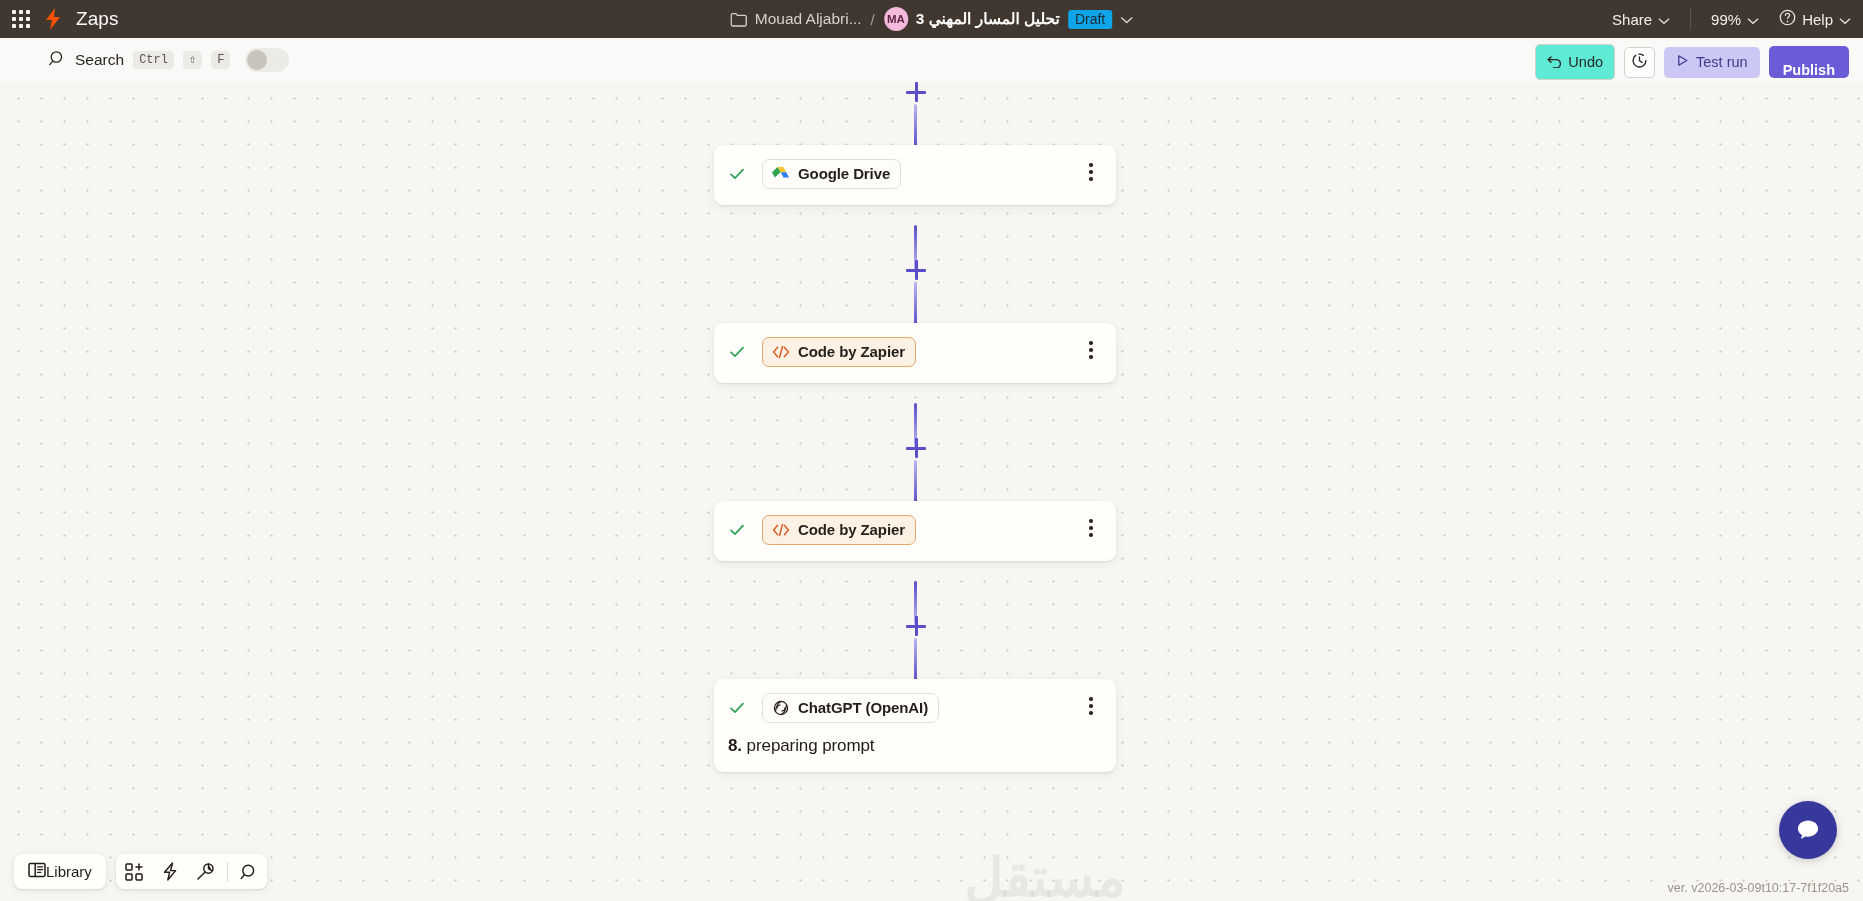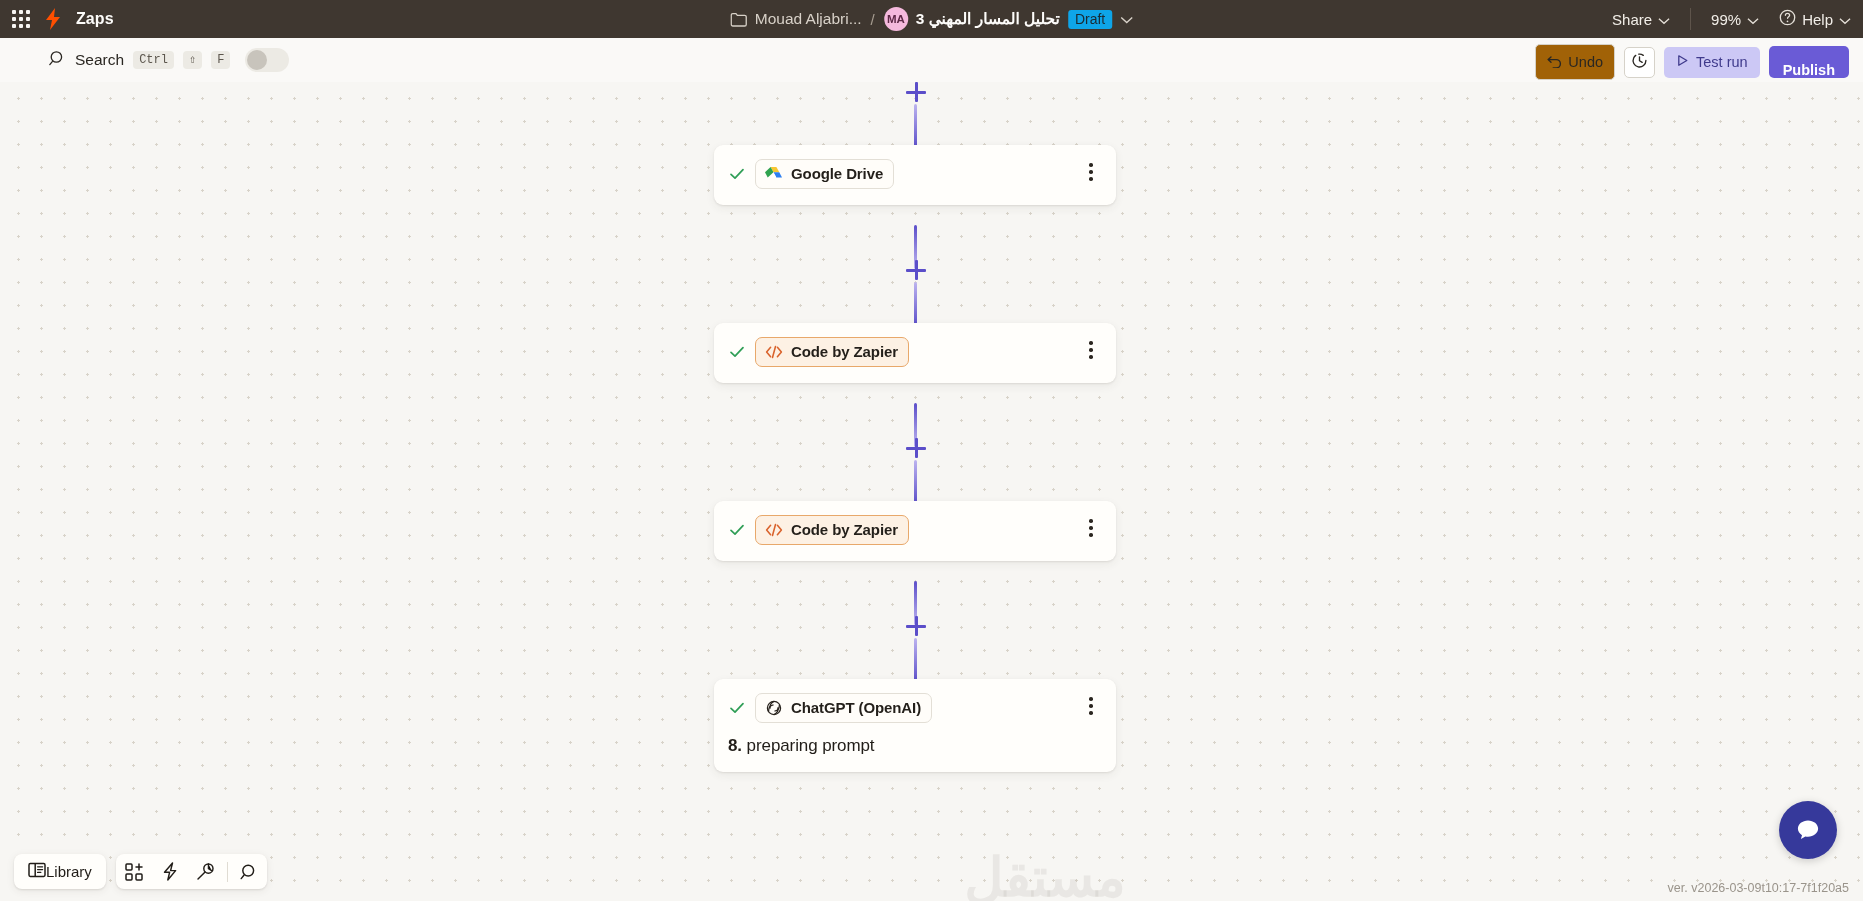--- a/index.html
+++ b/index.html
@@ -23,21 +23,21 @@
     width: 22px; height: 22px;
     display: grid; grid-template-columns: repeat(3, 4px);
     grid-template-rows: repeat(3, 4px);
     gap: 3px; align-content: center; justify-content: center;
     cursor: pointer;
   }
   .grid-icon i { display:block; width:4px; height:4px; background:#f7f5f2; border-radius:1px; }
   .bolt-icon { width: 22px; height: 24px; position: relative; }
   .bolt-icon svg { display:block; }
   .zaps-label {
-    color: #fdfcfa; font-size: 16px; font-weight: bold;
+    color: #fdfcfa; font-size: 19px; font-weight: normal;
     letter-spacing: 0.1px; margin-left: 2px;
   }
 
   .tb-center {
     position: absolute; left: 50%; transform: translateX(-50%);
     display: flex; align-items: center; gap: 8px;
     white-space: nowrap;
   }
   .folder-icon { width: 17px; height: 15px; display:block; }
   .crumb-folder {
@@ -107,21 +107,21 @@
     position: absolute; top: 2px; left: 2px;
     width: 20px; height: 20px; border-radius: 50%;
     background: #c8c4bc;
   }
 
   .subbar-right {
     position: absolute; right: 14px; top: 6px;
     display: flex; align-items: center; gap: 9px;
   }
   .btn-outline {
-    height: 36px; border: 1px solid #d6d2c9; background: #a16207;
+    height: 36px; border: 1px solid #d6d2c9; background: #5eead4;
     border-radius: 5px; display: flex; align-items: center;
     gap: 6px; padding: 0 11px; font-size: 14.5px; color: #2a2722;
     cursor: pointer; font-family: inherit;
   }
   .btn-icon-only {
     width: 31px; height: 31px; border: 1px solid #d6d2c9; background: #fff;
     border-radius: 5px; display:flex; align-items:center; justify-content:center;
     cursor: pointer;
   }
   .btn-testrun {
@@ -177,21 +177,21 @@
   .plus:after  { top: 8.5px; left: 0; height: 3px; width: 20px; }
 
   .card {
     position: absolute; left: 714px; width: 402px;
     background: #fffefb;
     border-radius: 9px;
     box-shadow: 0 1px 2px rgba(60,52,40,0.10), 0 3px 10px rgba(60,52,40,0.07);
     padding: 14px 16px 16px 14px;
     z-index: 8;
   }
-  .card-head { display: flex; align-items: center; gap: 9px; position: relative; }
+  .card-head { display: flex; align-items: center; gap: 16px; position: relative; }
   .check {
     width: 18px; height: 18px; flex: none;
   }
   .app-chip {
     display: inline-flex; align-items: center; gap: 8px;
     border: 1px solid #e3dfd6; background: #fffdf9;
     border-radius: 7px; padding: 4px 10px 5px 8px;
   }
   .app-chip.code {
     border: 1px solid #e8a86a; background: #fdf1e4;

